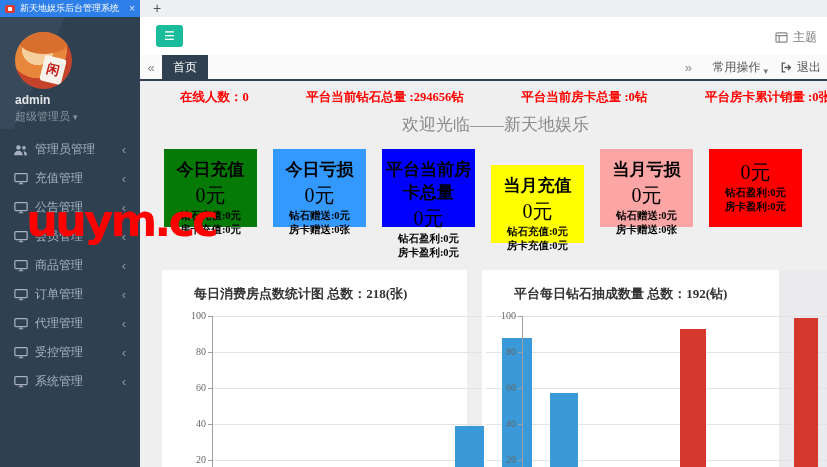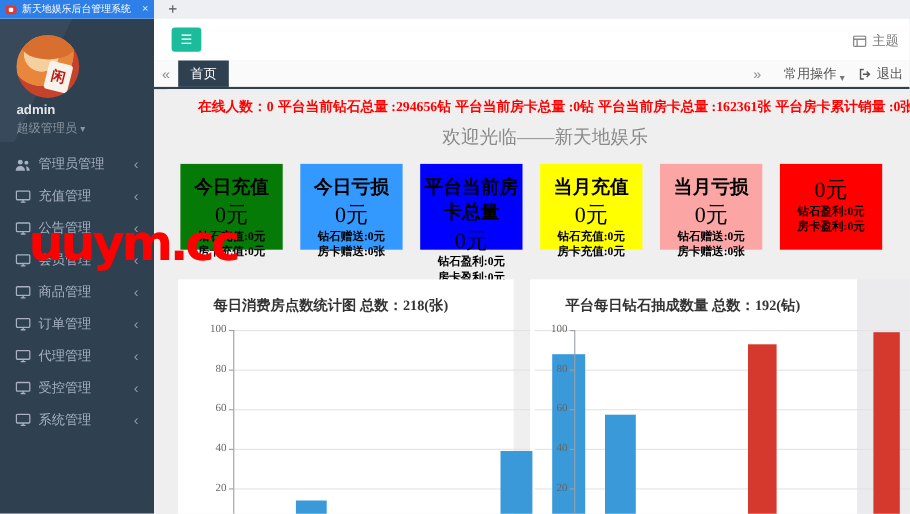--- a/index.html
+++ b/index.html
@@ -234,21 +234,20 @@
           <span>退出</span>
         </span>
       </div>
     </div>
 
     <div class="content">
       <div class="stats">
         <span>在线人数：0</span>
         <span>平台当前钻石总量 :294656钻</span>
         <span>平台当前房卡总量 :0钻</span>
-        <span>平台当前房卡总量 :162361张</span>
         <span>平台房卡累计销量 :0张</span>
       </div>
       <div class="welcome">欢迎光临——新天地娱乐</div>
 
       <div class="boxes">
         <div class="sum-box" style="background: rgb(6, 122, 6);">
           <div class="sum-title">今日充值</div>
           <div class="sum-amount">0元</div>
           <div class="sum-line">钻石充值:0元</div>
           <div class="sum-line">房卡充值:0元</div>
@@ -258,21 +257,21 @@
           <div class="sum-amount">0元</div>
           <div class="sum-line">钻石赠送:0元</div>
           <div class="sum-line">房卡赠送:0张</div>
         </div>
         <div class="sum-box" style="background: rgb(0, 0, 255);">
           <div class="sum-title">平台当前房卡总量</div>
           <div class="sum-amount">0元</div>
           <div class="sum-line">钻石盈利:0元</div>
           <div class="sum-line">房卡盈利:0元</div>
         </div>
-        <div class="sum-box" style="background: rgb(255, 255, 0);">
+        <div class="sum-box" style="background: rgb(255, 255, 0); margin-top: 16px;">
           <div class="sum-title">当月充值</div>
           <div class="sum-amount">0元</div>
           <div class="sum-line">钻石充值:0元</div>
           <div class="sum-line">房卡充值:0元</div>
         </div>
         <div class="sum-box" style="background: #fca5a5;">
           <div class="sum-title">当月亏损</div>
           <div class="sum-amount">0元</div>
           <div class="sum-line">钻石赠送:0元</div>
           <div class="sum-line">房卡赠送:0张</div>

